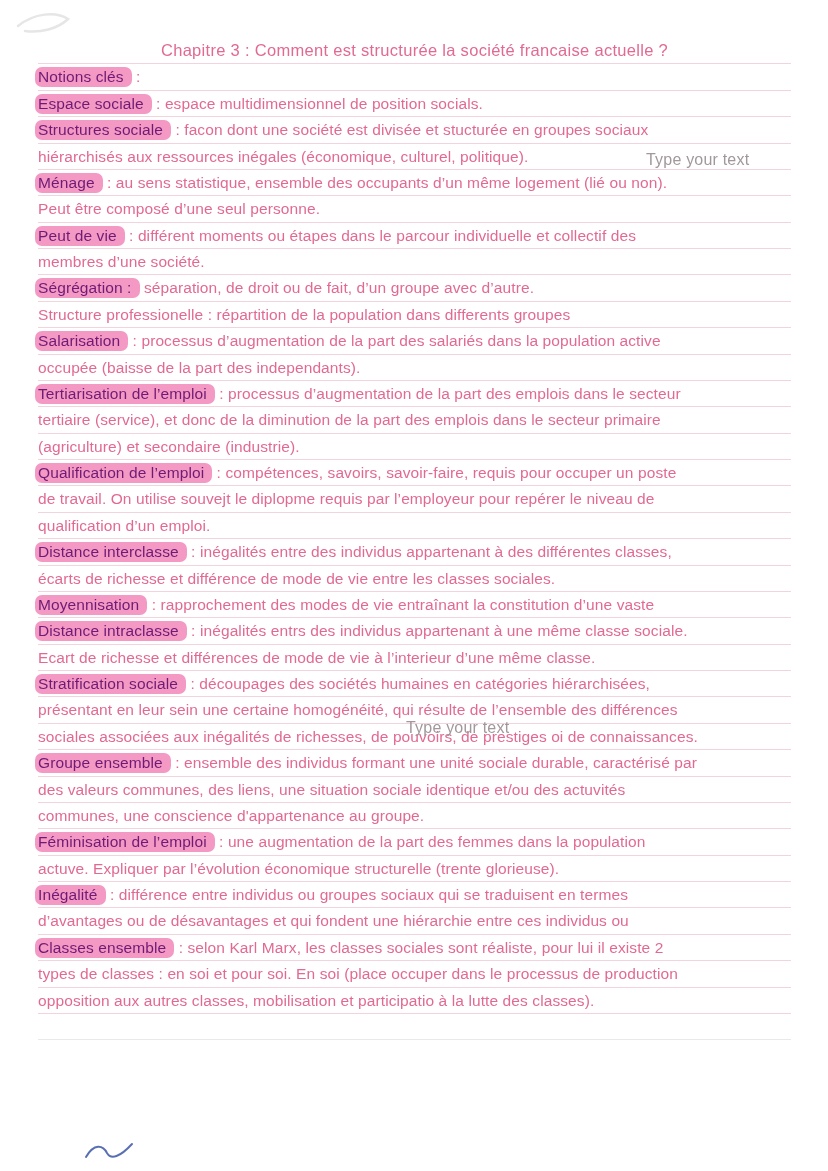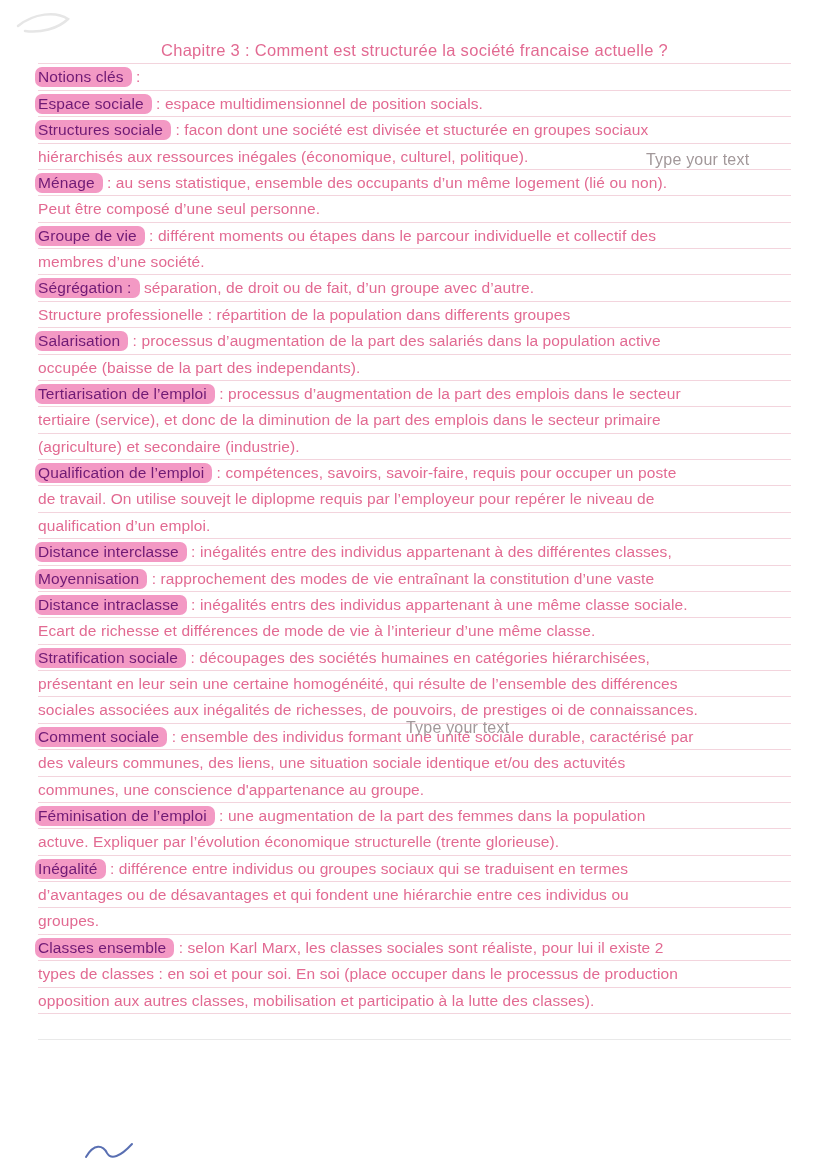--- a/index.html
+++ b/index.html
@@ -60,47 +60,47 @@
 
   <div class="sheet">
     <div class="row title">Chapitre 3 : Comment est structurée la société francaise actuelle ?</div>
     <div id="lines-root">
         <div class="row"><span class="hl">Notions clés</span><span> :</span></div>
         <div class="row"><span class="hl">Espace sociale</span><span> : espace multidimensionnel de position socials.</span></div>
         <div class="row"><span class="hl">Structures sociale</span><span> : facon dont une société est divisée et stucturée en groupes sociaux</span></div>
         <div class="row"><span>hiérarchisés aux ressources inégales (économique, culturel, politique).</span></div>
         <div class="row"><span class="hl">Ménage</span><span> : au sens statistique, ensemble des occupants d’un même logement (lié ou non).</span></div>
         <div class="row"><span>Peut être composé d’une seul personne.</span></div>
-        <div class="row"><span class="hl">Groupe de vie</span><span> : différent moments ou étapes dans le parcour individuelle et collectif des</span></div>
+        <div class="row"><span class="hl">Peut de vie</span><span> : différent moments ou étapes dans le parcour individuelle et collectif des</span></div>
         <div class="row"><span>membres d’une société.</span></div>
         <div class="row"><span class="hl">Ségrégation :</span><span> séparation, de droit ou de fait, d’un groupe avec d’autre.</span></div>
         <div class="row"><span>Structure professionelle : répartition de la population dans differents groupes</span></div>
         <div class="row"><span class="hl">Salarisation</span><span> : processus d’augmentation de la part des salariés dans la population active</span></div>
         <div class="row"><span>occupée (baisse de la part des independants).</span></div>
         <div class="row"><span class="hl">Tertiarisation de l’emploi</span><span> : processus d’augmentation de la part des emplois dans le secteur</span></div>
         <div class="row"><span>tertiaire (service), et donc de la diminution de la part des emplois dans le secteur primaire</span></div>
         <div class="row"><span>(agriculture) et secondaire (industrie).</span></div>
         <div class="row"><span class="hl">Qualification de l’emploi</span><span> : compétences, savoirs, savoir-faire, requis pour occuper un poste</span></div>
         <div class="row"><span>de travail. On utilise souvejt le diplopme requis par l’employeur pour repérer le niveau de</span></div>
         <div class="row"><span>qualification d’un emploi.</span></div>
         <div class="row"><span class="hl">Distance interclasse</span><span> : inégalités entre des individus appartenant à des différentes classes,</span></div>
+        <div class="row"><span>écarts de richesse et différence de mode de vie entre les classes sociales.</span></div>
         <div class="row"><span class="hl">Moyennisation</span><span> : rapprochement des modes de vie entraînant la constitution d’une vaste</span></div>
         <div class="row"><span class="hl">Distance intraclasse</span><span> : inégalités entrs des individus appartenant à une même classe sociale.</span></div>
         <div class="row"><span>Ecart de richesse et différences de mode de vie à l’interieur d’une même classe.</span></div>
         <div class="row"><span class="hl">Stratification sociale</span><span> : découpages des sociétés humaines en catégories hiérarchisées,</span></div>
         <div class="row"><span>présentant en leur sein une certaine homogénéité, qui résulte de l’ensemble des différences</span></div>
         <div class="row"><span>sociales associées aux inégalités de richesses, de pouvoirs, de prestiges oi de connaissances.</span></div>
-        <div class="row"><span class="hl">Comment sociale</span><span> : ensemble des individus formant une unité sociale durable, caractérisé par</span></div>
+        <div class="row"><span class="hl">Groupe ensemble</span><span> : ensemble des individus formant une unité sociale durable, caractérisé par</span></div>
         <div class="row"><span>des valeurs communes, des liens, une situation sociale identique et/ou des actuvités</span></div>
         <div class="row"><span>communes, une conscience d'appartenance au groupe.</span></div>
         <div class="row"><span class="hl">Féminisation de l’emploi</span><span> : une augmentation de la part des femmes dans la population</span></div>
         <div class="row"><span>actuve. Expliquer par l’évolution économique structurelle (trente glorieuse).</span></div>
         <div class="row"><span class="hl">Inégalité</span><span> : différence entre individus ou groupes sociaux qui se traduisent en termes</span></div>
         <div class="row"><span>d’avantages ou de désavantages et qui fondent une hiérarchie entre ces individus ou</span></div>
-        <div class="row"><span>groupes.</span></div>
         <div class="row"><span class="hl">Classes ensemble</span><span> : selon Karl Marx, les classes sociales sont réaliste, pour lui il existe 2</span></div>
         <div class="row"><span>types de classes : en soi et pour soi. En soi (place occuper dans le processus de production</span></div>
         <div class="row"><span>opposition aux autres classes, mobilisation et participatio à la lutte des classes).</span></div>
         <div class="row gray"></div>
       </div>
   </div>
 
   <span class="placeholder ph1">Type your text</span>
   <span class="placeholder ph2">Type your text</span>
 

